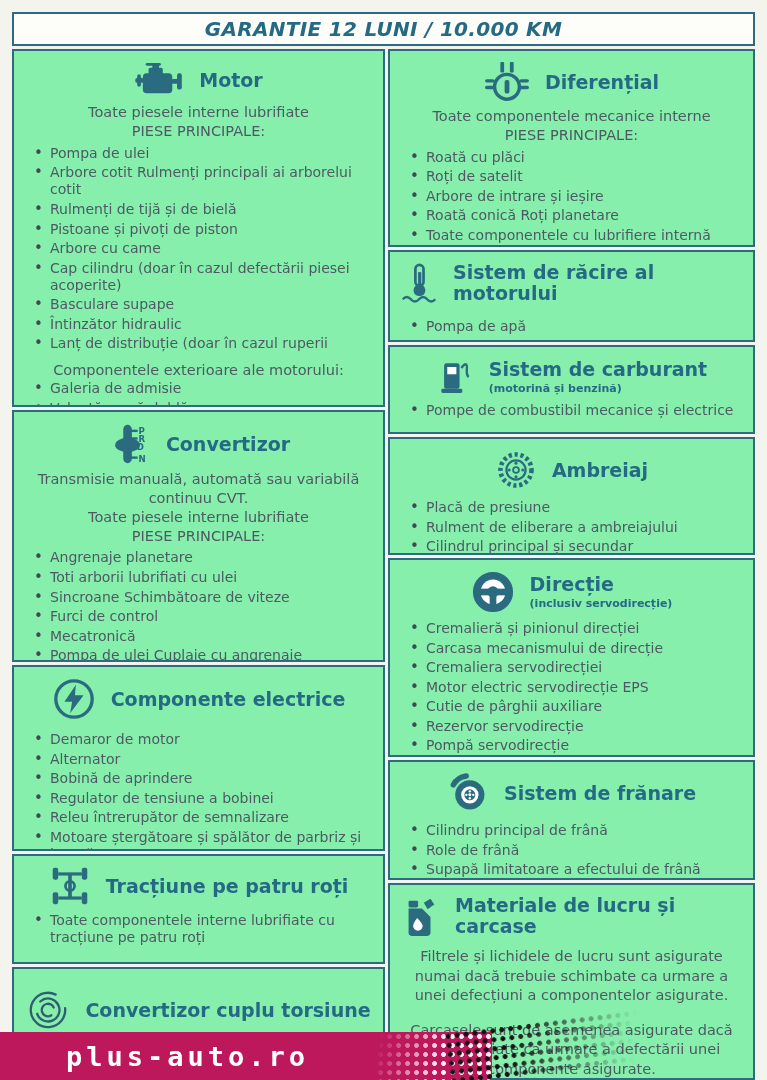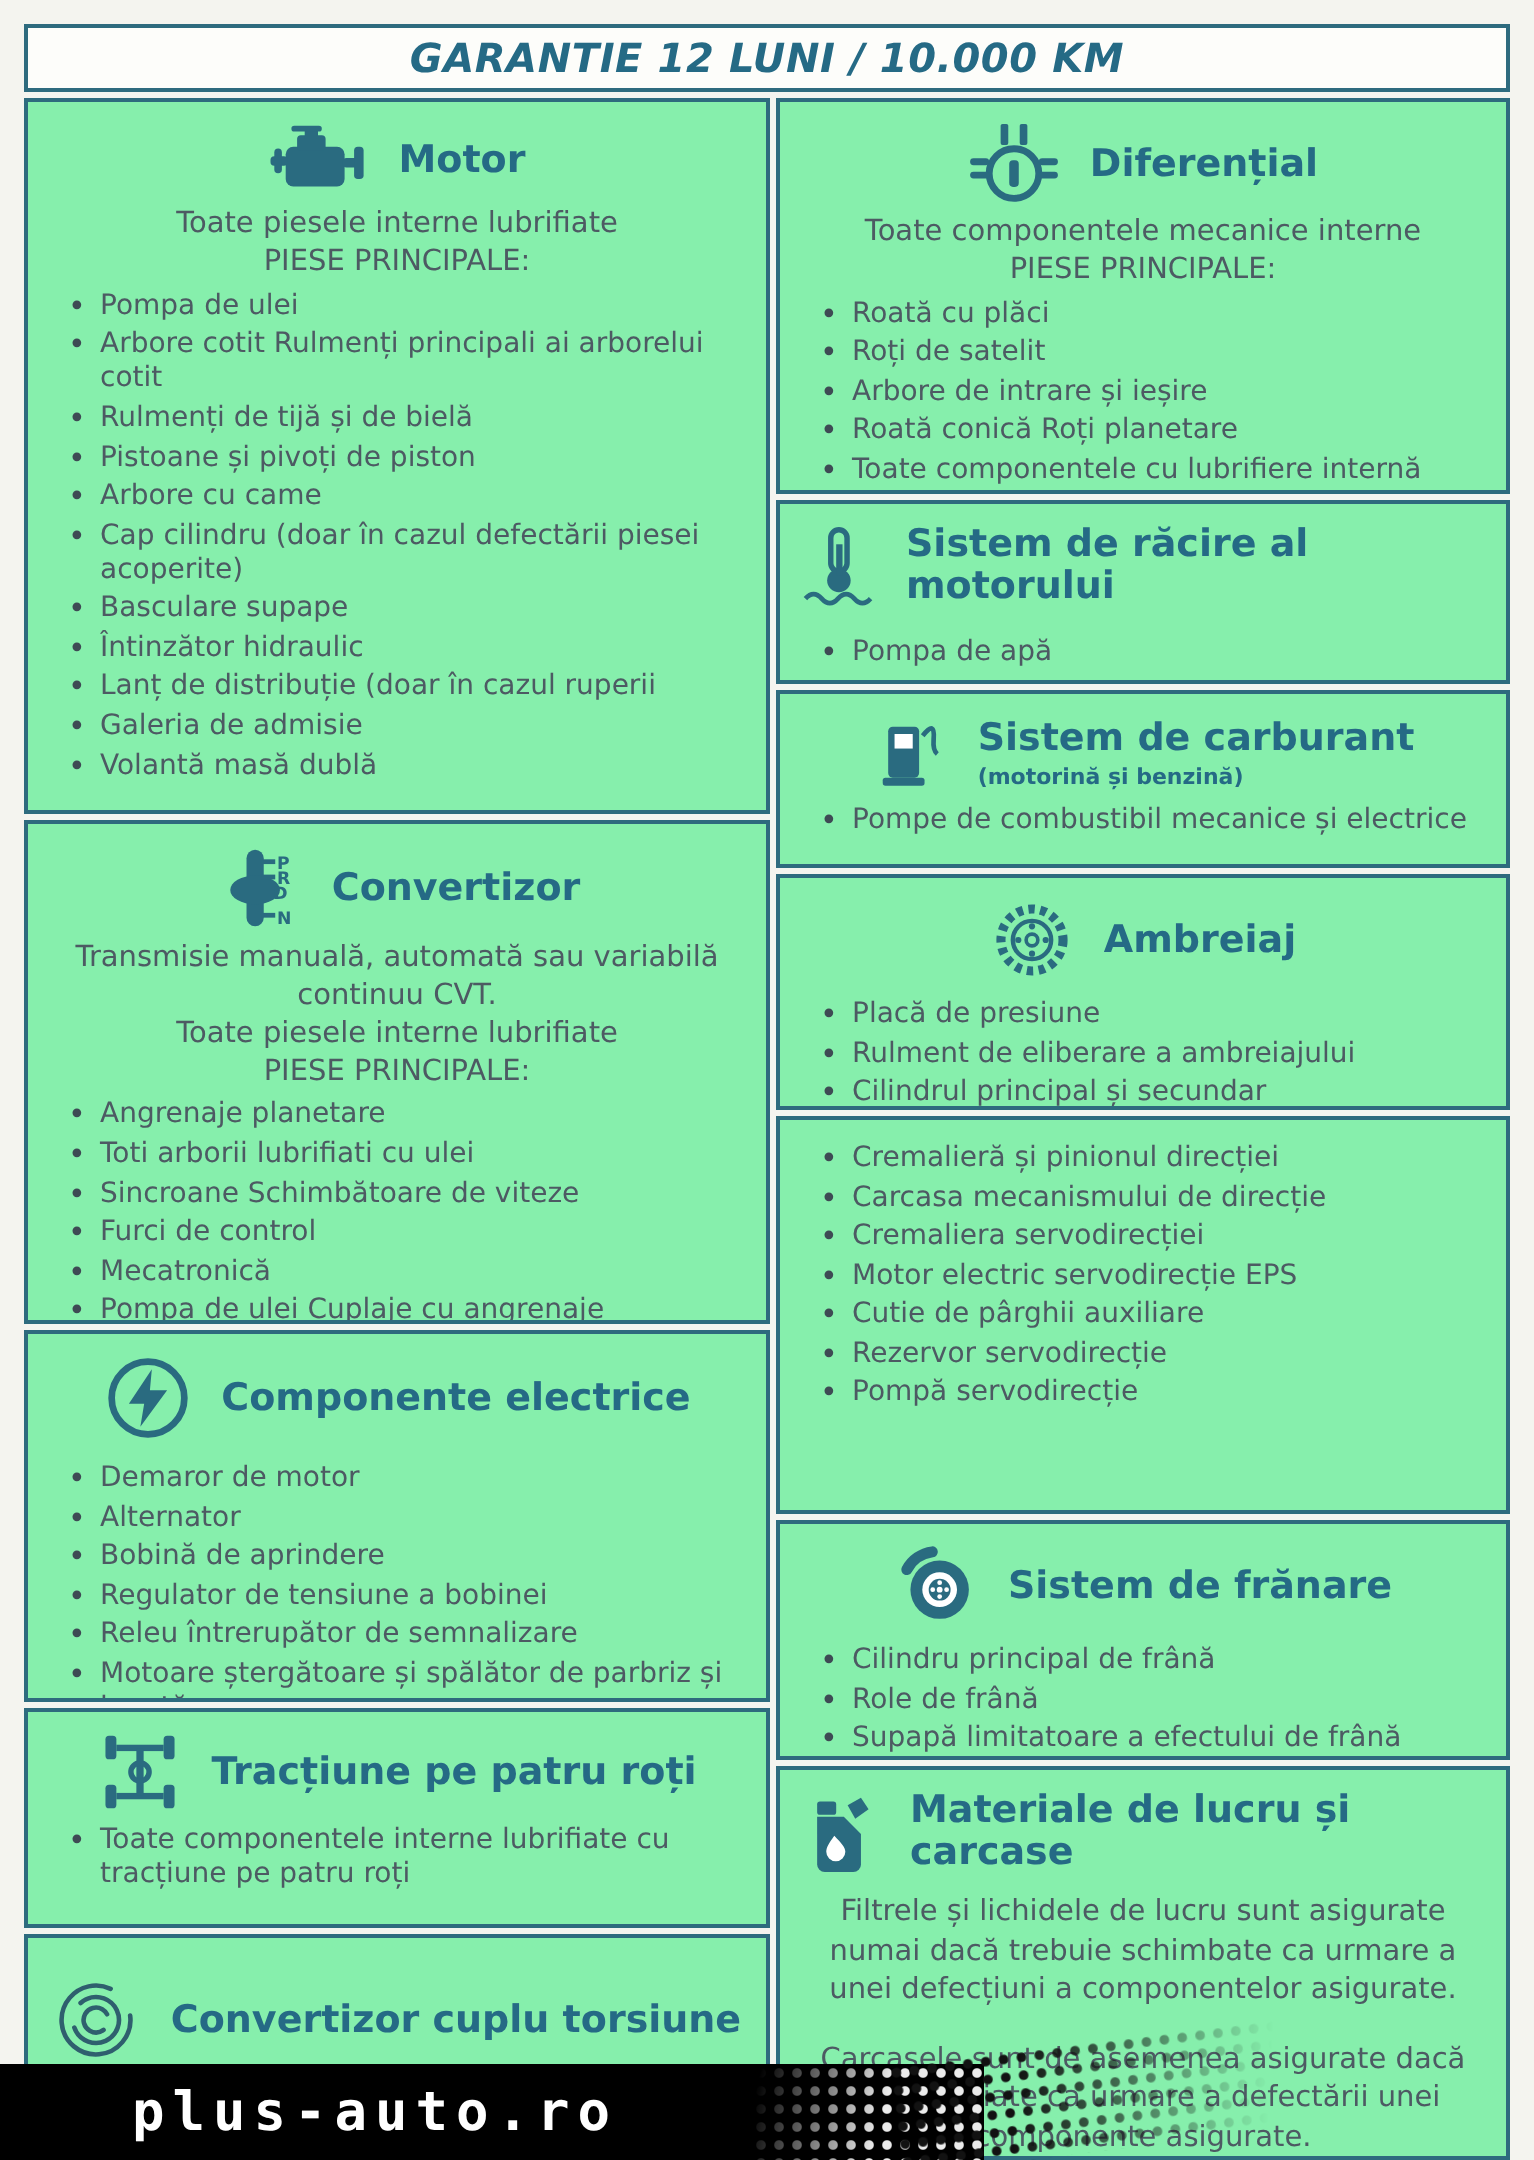--- a/index.html
+++ b/index.html
@@ -28,21 +28,21 @@
   .intro { list-style:none; text-align:center; color:#4d5a63; font-size:14.5px; line-height:1.3; margin:2px 0 4px; }
   .bullets { list-style:none; margin:2px 0 0; }
   .bullets li { position:relative; padding-left:26px; color:#4d5a63; font-size:14px; line-height:1.22; margin:2.5px 0; }
   .bullets li::before { content:"•"; position:absolute; left:10px; top:-1px; font-size:15px; color:#3e4a54; }
   .mid-head { text-align:center; color:#4d5a63; font-size:14.5px; margin:9px 0 1px; }
   .paras { list-style:none; text-align:center; color:#4d5a63; font-size:14.5px; line-height:1.35; margin-top:8px; padding:0 4px; }
   .paras li { margin-bottom:15px; }
   .pad-top { padding-top:12px; }
 
   .footer-bar { position:absolute; left:0; bottom:0; width:492px; height:48px;
-    background:#000000; display:flex; align-items:center; z-index:5; overflow:hidden; }
+    background:#be185d; display:flex; align-items:center; z-index:5; overflow:hidden; }
   .logo { color:#ffffff; font-family:"DejaVu Sans Mono","Liberation Mono",monospace;
     font-weight:bold; font-size:27px; letter-spacing:4px; margin-left:66px; }
   .dots-white { position:absolute; right:-2px; top:0; height:100%; width:118px;
     background-image:radial-gradient(circle, rgba(255,255,255,.92) 2.1px, transparent 2.7px);
     background-size:9px 9px;
     -webkit-mask-image:linear-gradient(105deg, transparent 4%, #000 55%);
     mask-image:linear-gradient(105deg, transparent 4%, #000 55%); }
   .dots-black { position:absolute; left:450px; bottom:-8px; width:212px; height:56px; z-index:6;
     background-image:radial-gradient(circle, #121212 2.1px, transparent 2.7px);
     background-size:9px 9px; transform:rotate(-7deg); transform-origin:left bottom;
@@ -86,20 +86,21 @@
             <li>Pompa de ulei</li>
             <li>Arbore cotit Rulmenți principali ai arborelui cotit</li>
             <li>Rulmenți de tijă și de bielă</li>
             <li>Pistoane și pivoți de piston</li>
             <li>Arbore cu came</li>
             <li>Cap cilindru (doar în cazul defectării piesei acoperite)</li>
             <li>Basculare supape</li>
             <li>Întinzător hidraulic</li>
             <li>Lanț de distribuție (doar în cazul ruperii</li>
           </ul>
+        <div class="mid-head">Componentele exterioare ale motorului:</div>
         <ul class="bullets">
             <li>Galeria de admisie</li>
             <li>Volantă masă dublă</li>
           </ul>
       </section>
 
       <section class="box" style="height:252px">
         <div class="sec-head">
           <span class="icon">
             <svg width="44" height="44" viewBox="0 0 46 46">
@@ -279,20 +280,36 @@
           <h2 class="sec-title">Ambreiaj</h2>
         </div>
         <ul class="bullets" style="margin-top:6px">
             <li>Placă de presiune</li>
             <li>Rulment de eliberare a ambreiajului</li>
             <li>Cilindrul principal și secundar</li>
           </ul>
       </section>
 
       <section class="box" style="height:199px">
+        <div class="sec-head">
+          <span class="icon">
+            <svg width="44" height="44" viewBox="0 0 46 46">
+              <circle cx="23" cy="23" r="19" fill="#2a6b80"></circle>
+              <circle cx="23" cy="23" r="13" fill="#fff"></circle>
+              <rect x="5" y="19.5" width="36" height="7" fill="#2a6b80"></rect>
+              <circle cx="23" cy="23" r="6" fill="#2a6b80"></circle>
+              <rect x="19.5" y="24" width="7" height="16" fill="#2a6b80"></rect>
+              <circle cx="23" cy="23" r="19" fill="none" stroke="#2a6b80" stroke-width="4"></circle>
+            </svg>
+          </span>
+          <div class="title-wrap">
+            <h2 class="sec-title">Direcție</h2>
+            <div class="sub">(inclusiv servodirecție)</div>
+          </div>
+        </div>
         <ul class="bullets" style="margin-top:4px">
             <li>Cremalieră și pinionul direcției</li>
             <li>Carcasa mecanismului de direcție</li>
             <li>Cremaliera servodirecției</li>
             <li>Motor electric servodirecție EPS</li>
             <li>Cutie de pârghii auxiliare</li>
             <li>Rezervor servodirecție</li>
             <li>Pompă servodirecție</li>
           </ul>
       </section>

